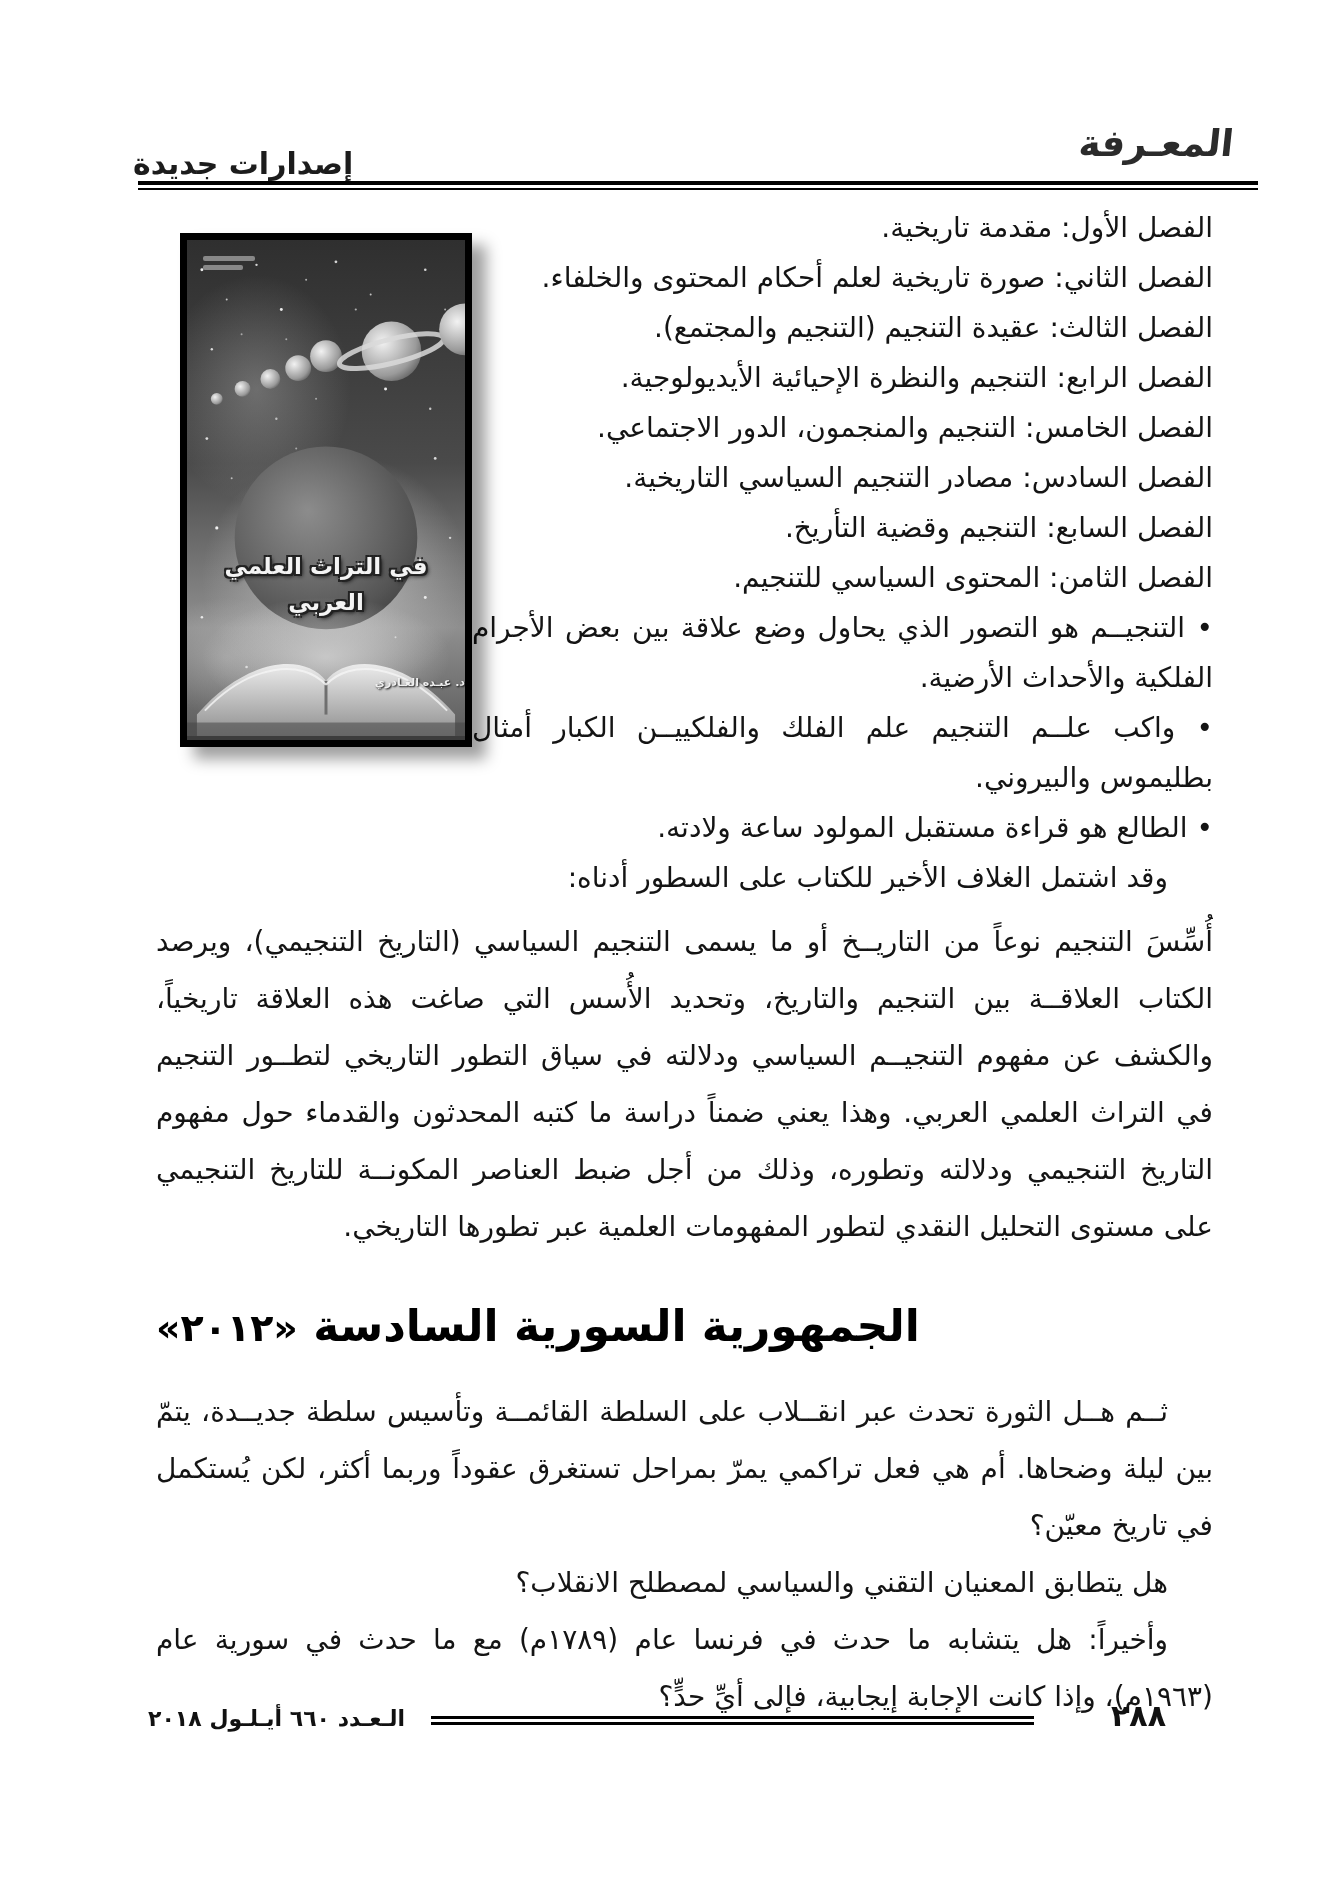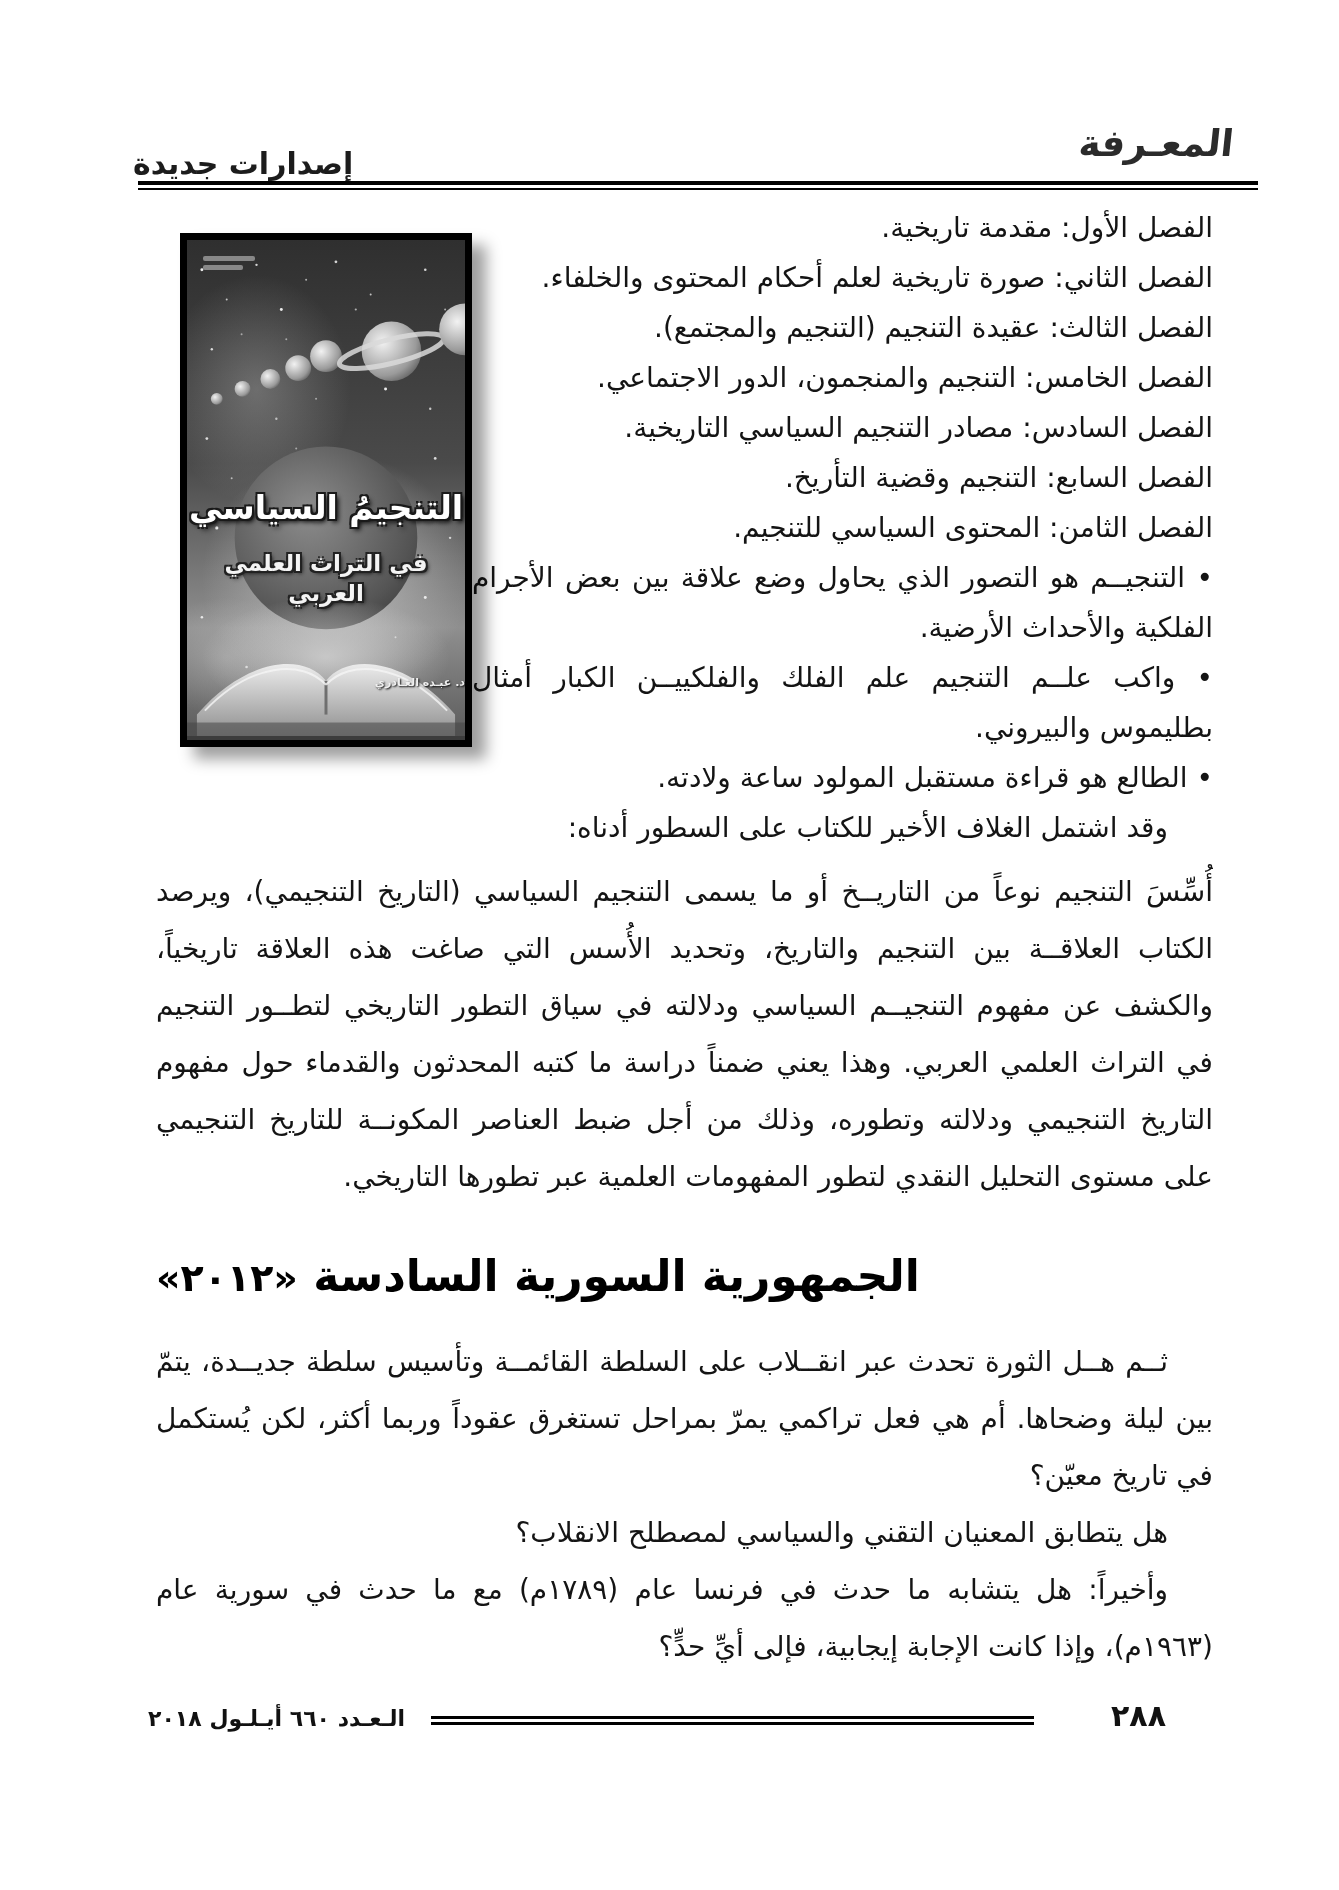--- a/index.html
+++ b/index.html
@@ -49,21 +49,21 @@
   }
   .cover svg{position:absolute;inset:0;display:block;}
   .cover-title{
     position:absolute;top:248px;left:0;right:0;
     text-align:center;font-size:33px;font-weight:bold;line-height:40px;
     color:#fff;
     text-shadow:-2px -2px 0 #1a1a1a,2px -2px 0 #1a1a1a,-2px 2px 0 #1a1a1a,2px 2px 0 #1a1a1a,3px 3px 5px #000;
   }
   .cover-subtitle{
     position:absolute;top:308px;left:0;right:0;
-    text-align:center;font-size:23px;font-weight:bold;line-height:30px;
+    text-align:center;font-size:23px;font-weight:bold;line-height:36px;
     color:#f4f4f4;
     text-shadow:-2px -2px 0 #222,2px -2px 0 #222,-2px 2px 0 #222,2px 2px 0 #222,2px 2px 4px #000;
   }
   .cover-author{
     position:absolute;top:418px;left:0;right:0;
     text-align:right;font-size:11px;font-weight:bold;color:#f0f0f0;
     text-shadow:1px 1px 2px #000;
   }
   .publisher-mark{position:absolute;top:16px;left:16px;opacity:.55;}
   .publisher-mark i{display:block;height:5px;background:#cfcfcf;border-radius:2px;margin-bottom:4px;}
@@ -188,29 +188,29 @@
           <path d="M10 478 C60 420 118 416 140 444 C162 416 220 420 270 478 L270 500 L10 500 Z" fill="url(#bookg)"></path>
           <path d="M140 444 L140 478" stroke="#6f6f6f" stroke-width="3"></path>
           <path d="M18 474 C64 426 116 422 140 448" stroke="#f5f5f5" stroke-width="2" fill="none" opacity="0.8"></path>
           <path d="M262 474 C216 426 164 422 140 448" stroke="#f5f5f5" stroke-width="2" fill="none" opacity="0.8"></path>
           <rect x="0" y="486" width="280" height="14" fill="#454545" opacity="0.55"></rect>
         </svg>
         <div class="publisher-mark">
             <i></i>
             <i></i>
           </div>
-        <div class="cover-title">التنجيمُ السياسي</div>
         <div class="cover-subtitle">في التراث العلمي العربي</div>
         <div class="cover-author">د. عبـده الغـادري</div>
       </div>
     </div>
 
     <p class="chapter">الفصل الأول: مقدمة تاريخية.</p>
     <p class="chapter">الفصل الثاني: صورة تاريخية لعلم أحكام المحتوى والخلفاء.</p>
     <p class="chapter">الفصل الثالث: عقيدة التنجيم (التنجيم والمجتمع).</p>
+    <p class="chapter">الفصل الرابع: التنجيم والنظرة الإحيائية الأيديولوجية.</p>
     <p class="chapter">الفصل الخامس: التنجيم والمنجمون، الدور الاجتماعي.</p>
     <p class="chapter">الفصل السادس: مصادر التنجيم السياسي التاريخية.</p>
     <p class="chapter">الفصل السابع: التنجيم وقضية التأريخ.</p>
     <p class="chapter">الفصل الثامن: المحتوى السياسي للتنجيم.</p>
 
 
     <p class="bullet-line">• التنجيــم هو التصور الذي يحاول وضع علاقة بين بعض الأجرام الفلكية والأحداث الأرضية.</p>
     <p class="bullet-line">• واكب علــم التنجيم علم الفلك والفلكييــن الكبار أمثال بطليموس والبيروني.</p>
     <p class="bullet-line">• الطالع هو قراءة مستقبل المولود ساعة ولادته.</p>
 

